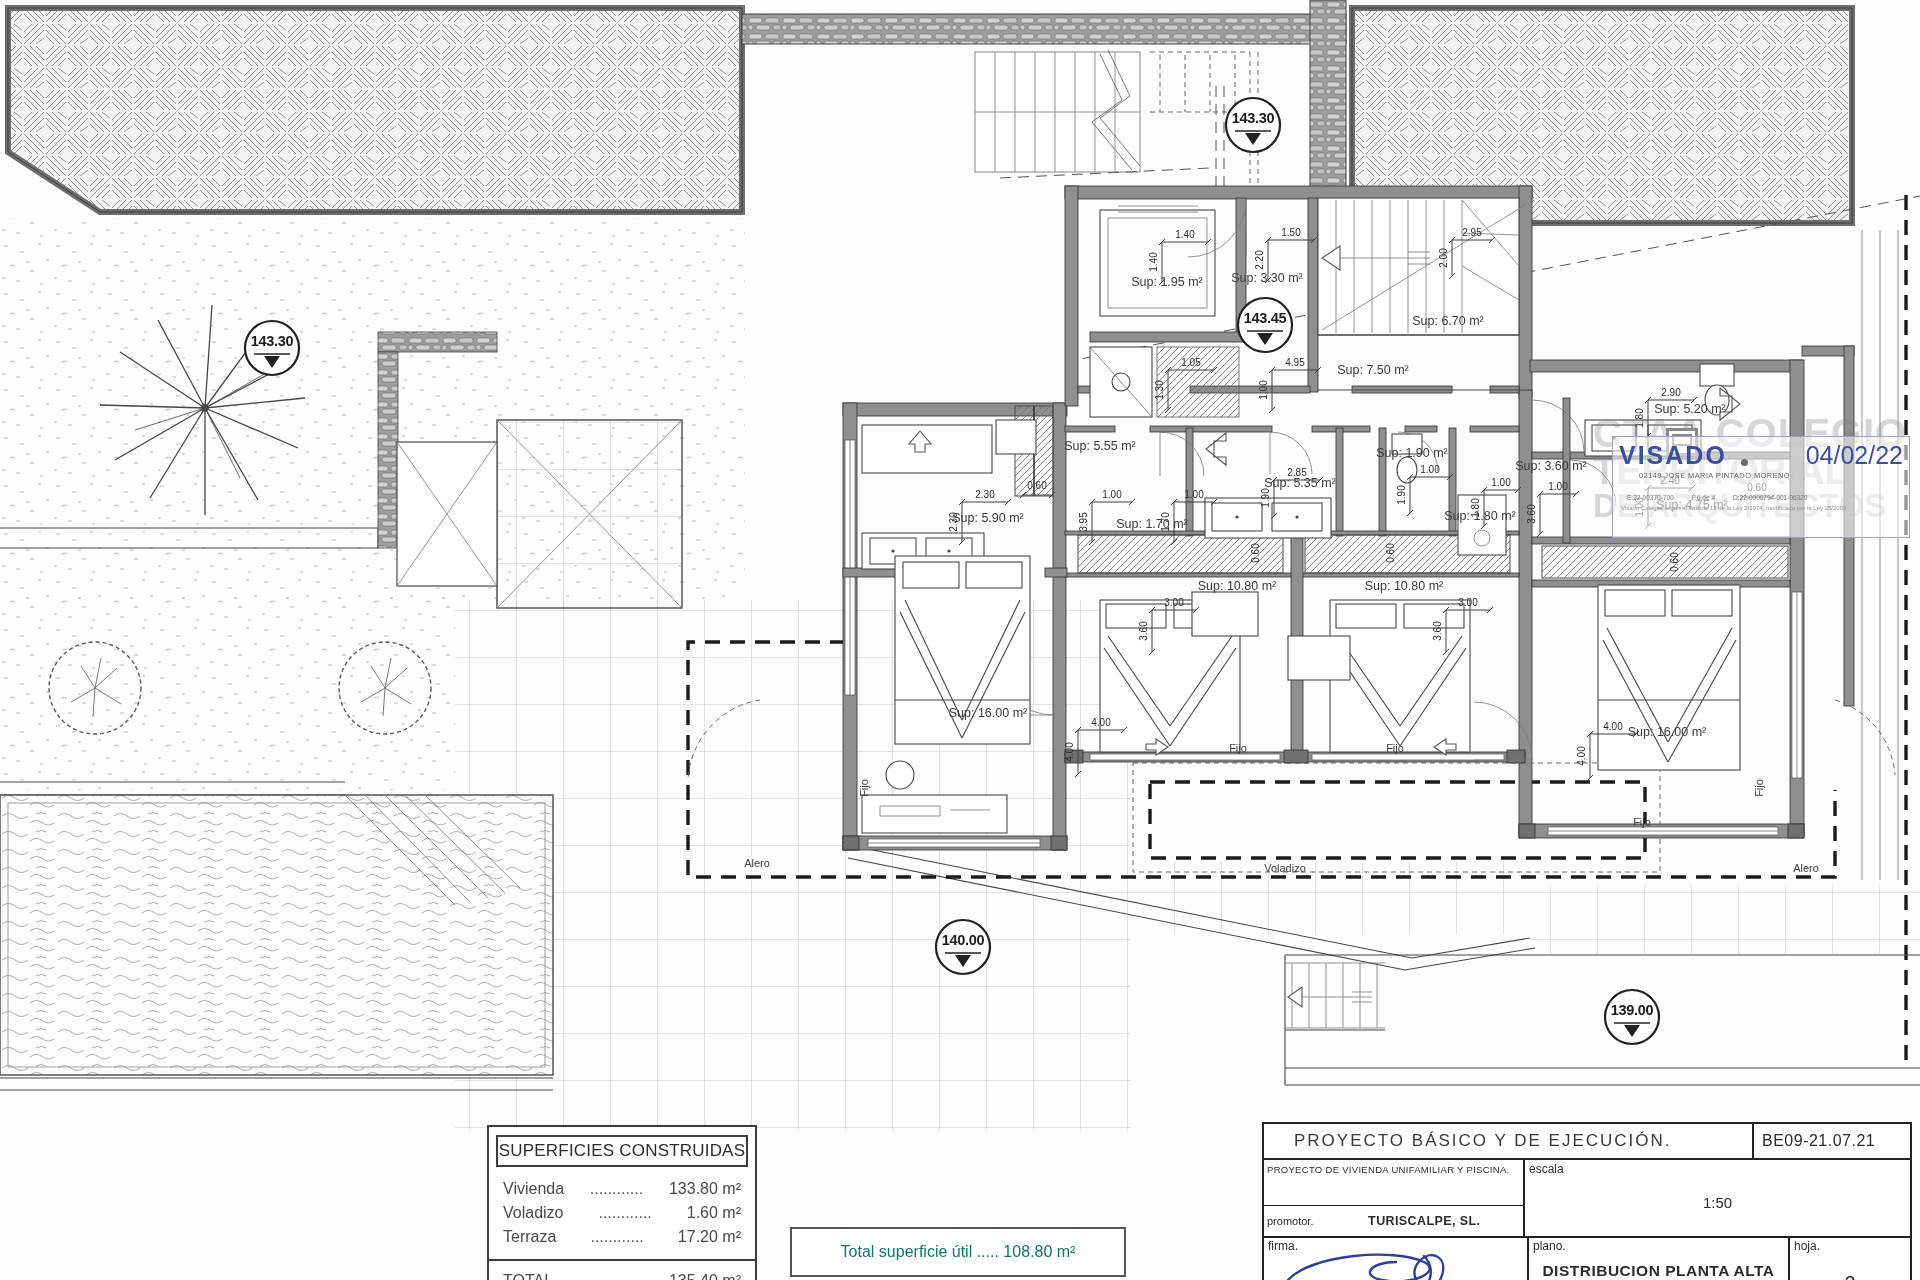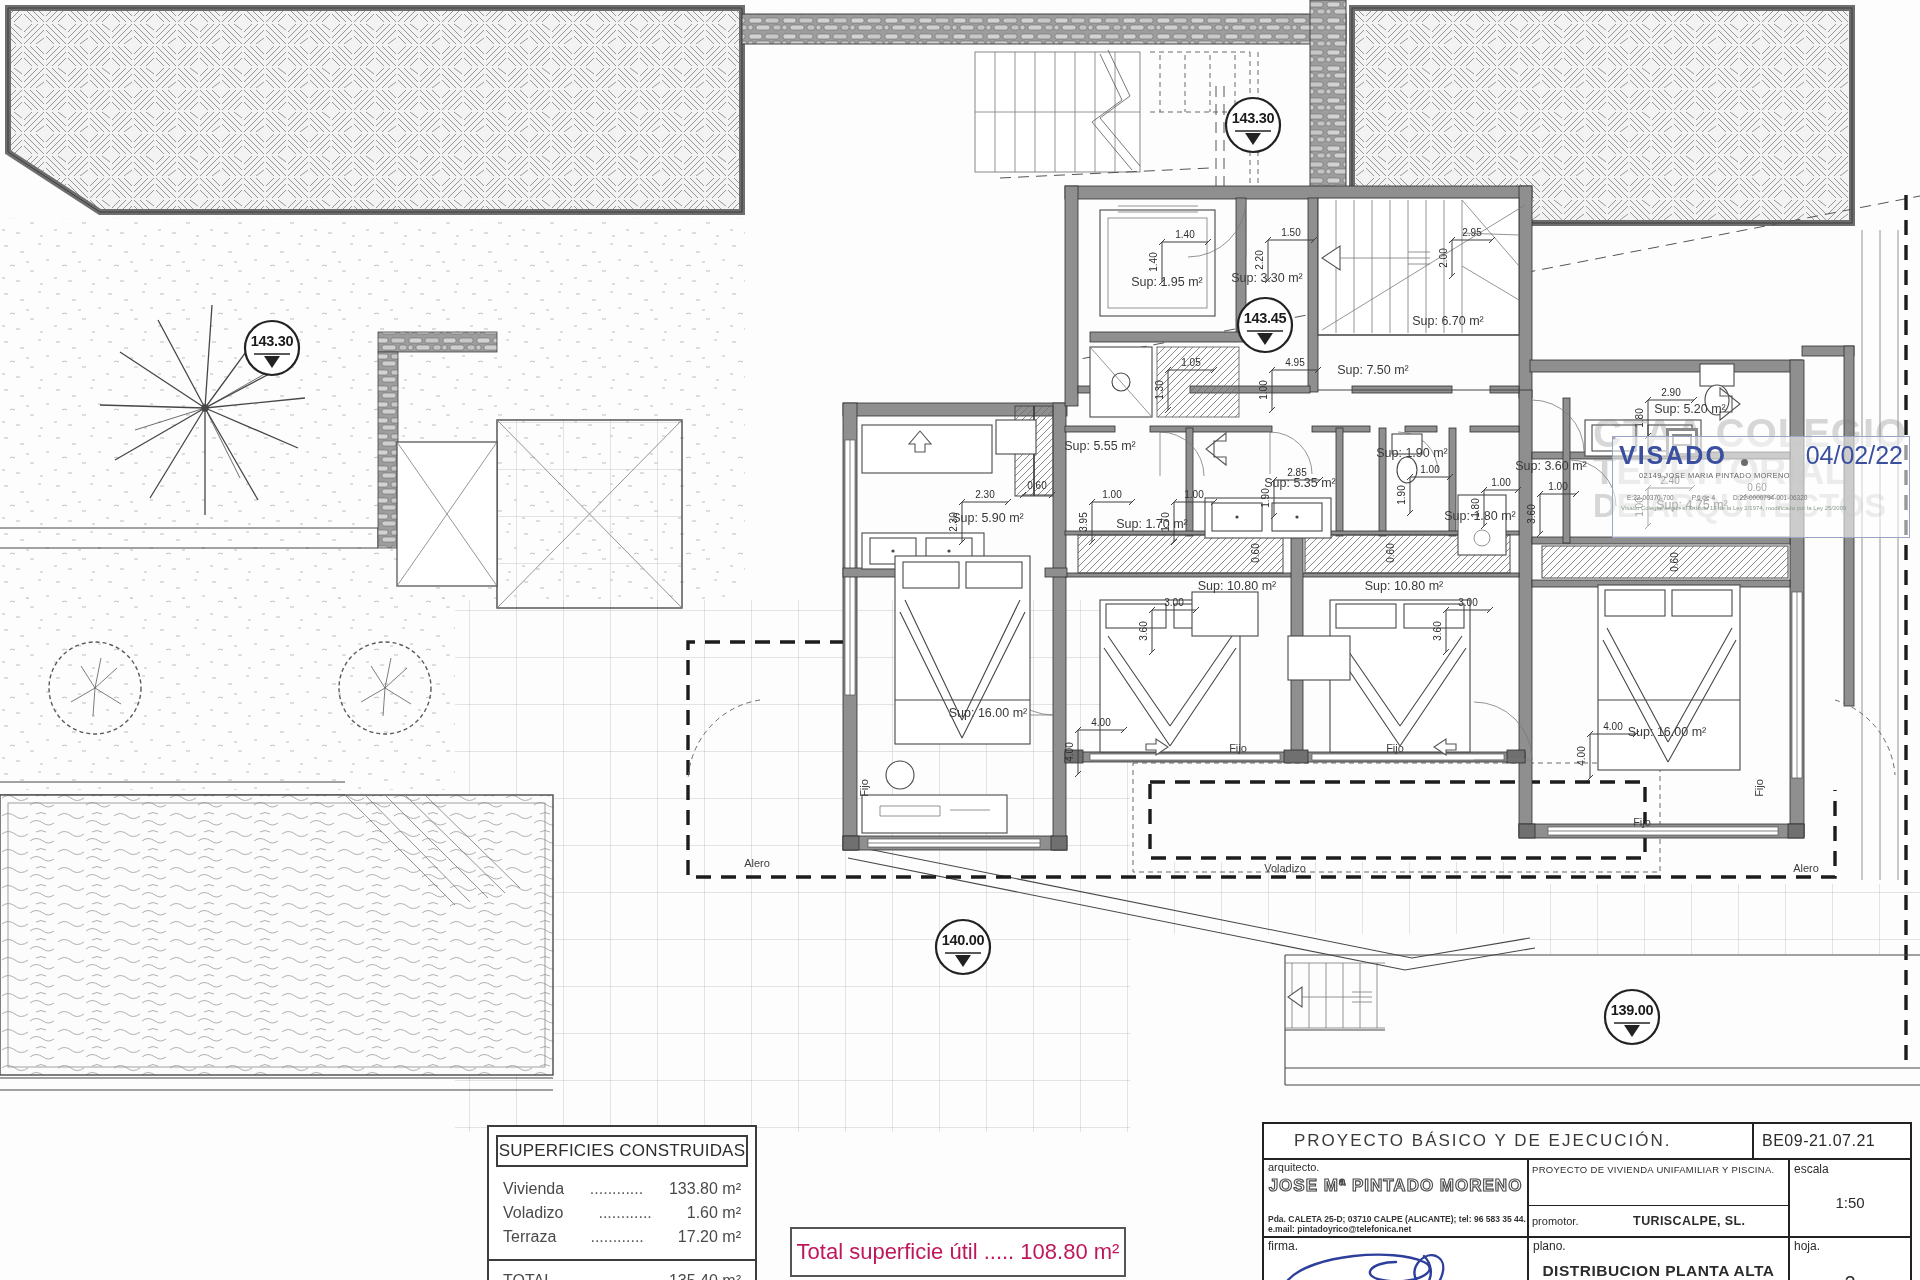--- a/index.html
+++ b/index.html
@@ -28,21 +28,21 @@
         color:#4a4a4a;}
   #surf .stitle{margin:8px 7px 0 7px;border:2.5px solid #3c3c3c;font-weight:normal;color:#2d2d2d;
         font-size:17px;text-align:center;padding:4px 0;letter-spacing:0.2px;}
   #surf .sbody{padding:10px 14px 6px 14px;font-size:16px;}
   .srow{display:flex;justify-content:space-between;line-height:24px;white-space:nowrap;}
   .srow .dots{color:#5a5a5a;flex:1;text-align:center;overflow:hidden;}
   #surf .stot{border-top:2.5px solid #3c3c3c;margin:4px 0 0 0;padding:8px 14px;font-size:16px;}
 
   
   #tub{left:790px;top:1227px;width:332px;height:46px;border:2px solid #555;background:#fff;
-       display:flex;align-items:center;justify-content:center;font-size:22px;color:#be185d;}
+       display:flex;align-items:center;justify-content:center;font-size:16px;color:#0f766e;}
 
   
   #tb{left:1262px;top:1122px;width:646px;height:200px;border:2px solid #222;background:#fff;color:#2b2b2b;}
   #tb .r1{display:flex;border-bottom:2px solid #222;height:34px;}
   #tb .r1 .c1{width:458px;border-right:2px solid #222;display:flex;align-items:center;
        padding-left:30px;font-size:17px;letter-spacing:2px;color:#3a3a3a;}
   #tb .r1 .c2{flex:1;display:flex;align-items:center;padding-left:8px;font-size:16px;letter-spacing:0.5px;}
   #tb .r2{display:flex;height:76px;border-bottom:2px solid #222;}
   #tb .arq{width:263px;border-right:2px solid #222;position:relative;}
   #tb .arq .lab{position:absolute;left:4px;top:1px;font-size:11px;}
@@ -603,26 +603,20 @@
 <div id="tub" class="abs">
   <span>Total superficie útil ..... 108.80 m²</span>
 </div>
 
 <div id="tb" class="abs">
   <div class="r1">
     <div class="c1">PROYECTO  BÁSICO  Y  DE  EJECUCIÓN.</div>
     <div class="c2">BE09-21.07.21</div>
   </div>
   <div class="r2">
-    <div class="arq">
-      <div class="lab">arquitecto.</div>
-      <div class="name">JOSE Mª PINTADO MORENO</div>
-      <div class="adr">Pda.  CALETA  25-D;  03710  CALPE  (ALICANTE);  tel:  96 583 35 44.</div>
-      <div class="eml">e.mail:  pintadoyrico@telefonica.net</div>
-    </div>
     <div class="pro">
       <div class="pd">PROYECTO  DE  VIVIENDA  UNIFAMILIAR  Y  PISCINA.</div>
       <div class="pm">
         <span>promotor.</span>
         <b>TURISCALPE,  SL.</b>
       </div>
     </div>
     <div class="esc">
       <div class="lab">escala</div>
       <div class="val">1:50</div>

